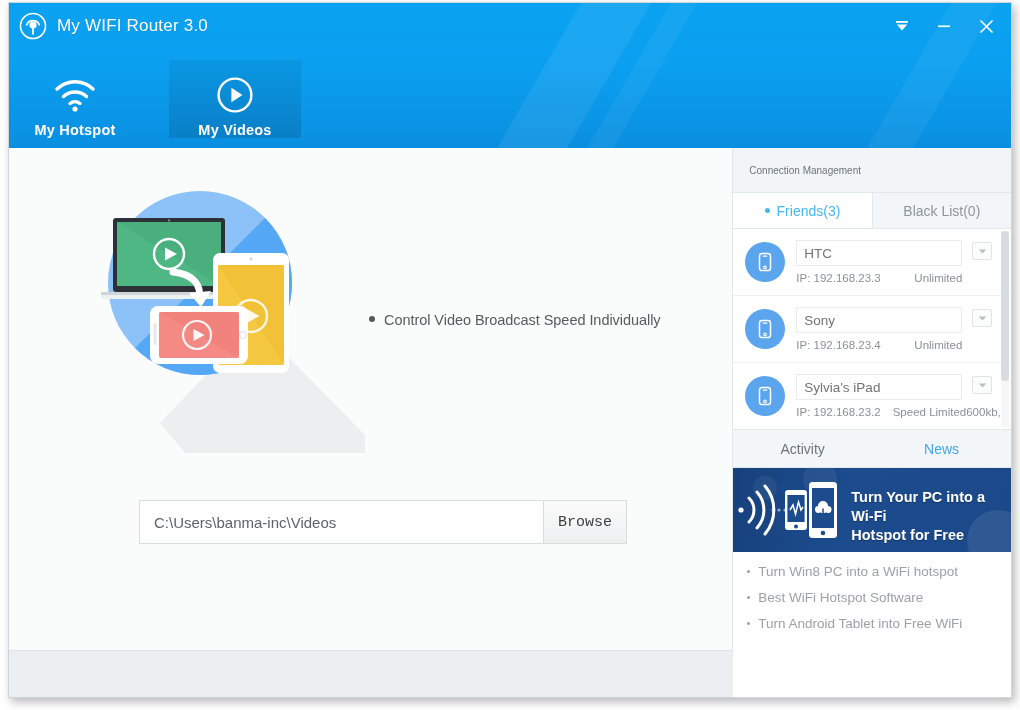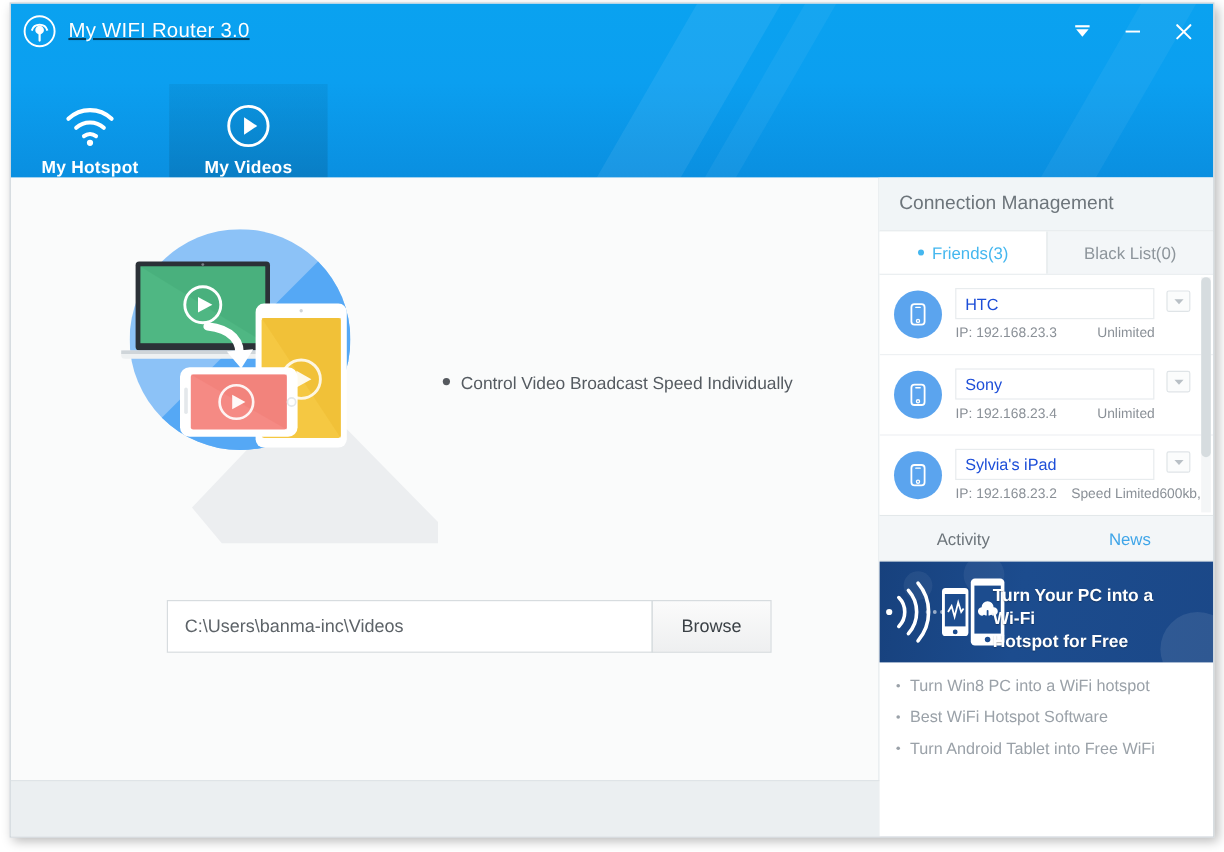--- a/index.html
+++ b/index.html
@@ -20,21 +20,20 @@
     box-shadow: 3px 4px 9px rgba(0,0,0,0.28);
     overflow: hidden;
   }
 
   
   .header {
     position: relative;
     height: 145px;
     background: linear-gradient(180deg, #0aa2f0 0%, #0b9ff0 45%, #0a8fe0 100%);
     overflow: hidden;
-    text-decoration: underline;
   }
   .header-streak {
     position: absolute;
     top: -60px; left: 520px;
     width: 70px; height: 300px;
     background: rgba(255,255,255,0.07);
     transform: skewX(-30deg);
     pointer-events: none;
   }
   .header-streak.b { left: 610px; width: 26px; background: rgba(255,255,255,0.05); }
@@ -67,21 +66,22 @@
     display: flex; align-items: center; justify-content: center;
     cursor: pointer;
   }
 
   
   .main-tabs {
     position: absolute;
     left: 0; top: 46px;
     height: 99px;
     display: flex;
-    align-items: flex-end;
+    align-items: center;
+    gap: 28px;
   }
   .mtab {
     width: 132px;
     display: flex;
     flex-direction: column;
     align-items: center;
     justify-content: flex-start;
     padding-top: 14px;
     cursor: pointer;
   }
@@ -163,26 +163,26 @@
     border: 1px solid #d7dcdf;
     background: #ffffff;
     color: #5d6368;
     font-family: "Liberation Sans", sans-serif;
     font-size: 15px;
     padding: 0 14px;
     outline: none;
     margin-left: 12px;
   }
   .browse-btn {
-    width: 100px; height: 44px;
+    width: 84px; height: 44px;
     margin-left: -1px;
     border: 1px solid #d7dcdf;
     background: linear-gradient(180deg,#fbfbfb 0%, #eeeff0 100%);
     color: #3b4146;
-    font-family: Liberation Sans, sans-serif;
+    font-family: Liberation Mono, monospace;
     font-size: 15px;
     cursor: pointer;
   }
 
   .statusbar {
     position: absolute;
     left: 0; bottom: 0;
     width: 725px; height: 47px;
     background: #ebeff1;
     border-top: 1px solid #dfe4e7;
@@ -197,21 +197,21 @@
     flex-direction: column;
   }
   .side-head {
     height: 45px;
     background: #f1f5f7;
     border-bottom: 1px solid #e3e8ea;
     display: flex;
     align-items: center;
     padding-left: 16px;
     color: #6d757b;
-    font-size: 16px;
+    font-size: 10px;
   }
   .side-tabs {
     height: 36px;
     display: flex;
     background: #f8fafb;
     border-bottom: 1px solid #e3e8ea;
   }
   .stab {
     flex: 1;
     display: flex;
@@ -250,21 +250,21 @@
     flex: 0 0 40px;
     border-radius: 50%;
     background: #5ba4ee;
     display: flex; align-items: center; justify-content: center;
   }
   .frow-mid { margin-left: 11px; width: 166px; }
   .name-box {
     height: 26px;
     border: 1px solid #e8ecee;
     background: #ffffff;
-    color: #1d4ed8;
+    color: #737373;
     font-size: 13.5px;
     font-family: "Liberation Sans", sans-serif;
     padding: 0 7px;
     width: 100%;
     outline: none;
   }
   .frow-sub {
     margin-top: 6px;
     display: flex;
     justify-content: space-between;
@@ -315,21 +315,21 @@
 
   .promo {
     position: relative;
     height: 84px;
     background: linear-gradient(100deg,#17417d 0%, #1c4c8e 42%, #1b4888 100%);
     overflow: hidden;
     cursor: pointer;
   }
   .promo-text {
     position: absolute;
-    left: 94px; top: 20px;
+    left: 118px; top: 20px;
     color: #ffffff;
     font-size: 14.5px;
     font-weight: bold;
     line-height: 19px;
     width: 160px;
     text-shadow: 0 1px 1px rgba(0,0,0,0.3);
   }
   .promo-blob {
     position: absolute;
     border-radius: 50%;

